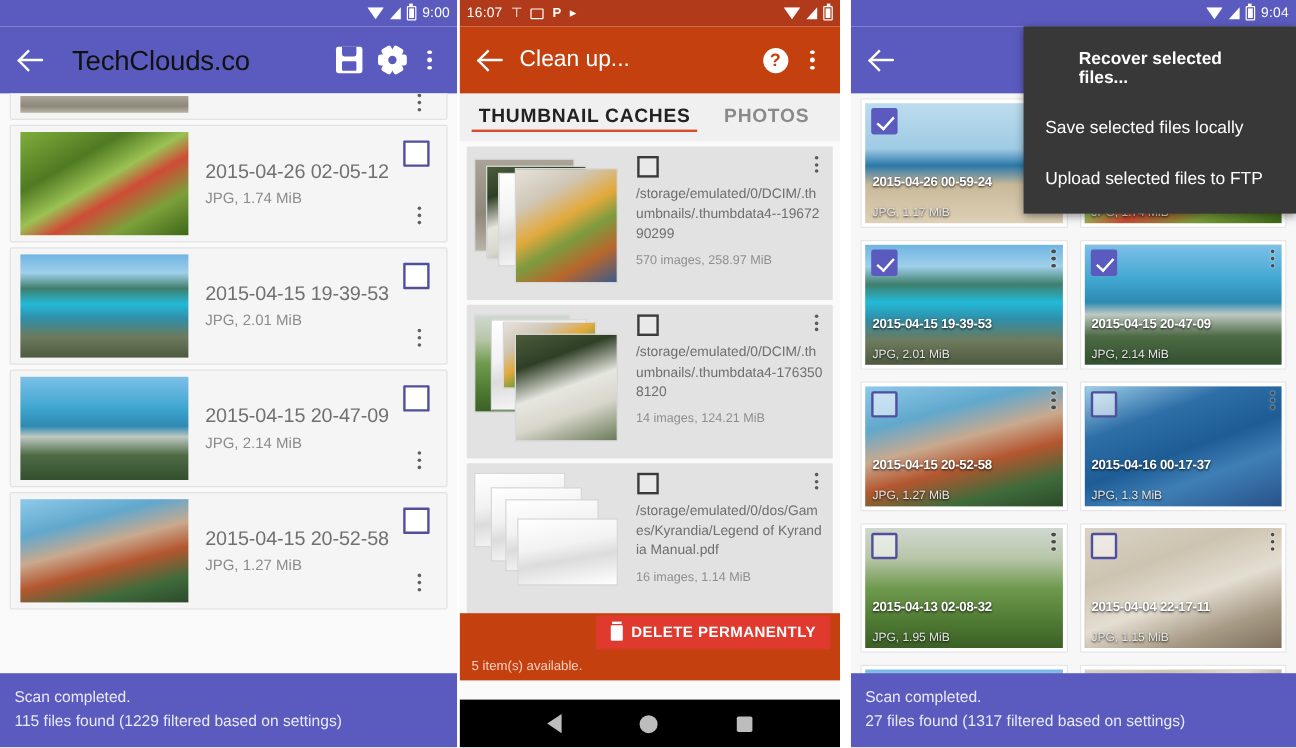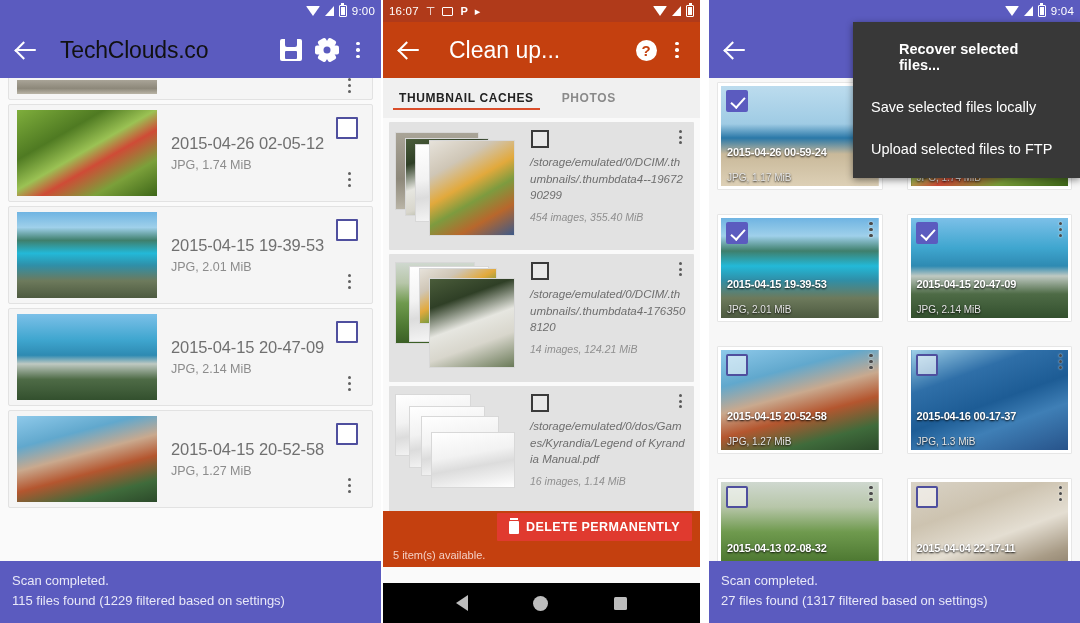--- a/index.html
+++ b/index.html
@@ -45,22 +45,22 @@
   .mini-sq { width:11px; height:9px; border:1.5px solid #fff; border-radius:1px;
              display:inline-block; }
 
   
   .appbar { height:56px; display:flex; align-items:center; padding:0 12px;
             color:#fff; gap:4px; }
   .ab-purple { background:#5b5bbf; }
   .ab-orange { background:#c4400f; }
   .ab-title { font-size:23px; font-weight:400; color:#111; flex:1;
               margin-left:14px; letter-spacing:-.2px; }
-  .ab-title-w { font-size:23px; font-weight:500; color:#fff; flex:1;
-                margin-left:20px; }
+  .ab-title-w { font-size:19px; font-weight:500; color:#fff; flex:1;
+                margin-left:4px; }
   .backarrow { width:30px; height:30px; position:relative; flex:none; cursor:pointer; }
   .backarrow:before { content:""; position:absolute; left:5px; top:14px;
        width:19px; height:2.2px; background:#fff; border-radius:2px; }
   .backarrow:after { content:""; position:absolute; left:5px; top:9px;
        width:11px; height:11px; border-left:2.2px solid #fff; border-top:2.2px solid #fff;
        transform:rotate(-45deg); }
   .ab-icon { width:32px; height:32px; display:flex; align-items:center;
              justify-content:center; flex:none; cursor:pointer; }
   .kebab { width:22px; display:flex; flex-direction:column; align-items:center;
            gap:3px; flex:none; cursor:pointer; }
@@ -87,21 +87,21 @@
   .gear .gh { position:absolute; left:50%; top:50%; width:7px; height:7px;
        background:#5b5bbf; border-radius:50%; transform:translate(-50%,-50%); z-index:2; }
   
   .help { width:21px; height:21px; border-radius:50%; background:#fff;
           color:#c4400f; font-size:15px; font-weight:bold; display:flex;
           align-items:center; justify-content:center; line-height:1; }
 
   
   .tabs { height:40px; background:#f0f0f0; display:flex; align-items:center;
           padding:0 16px; gap:28px; position:relative; }
-  .tab { font-size:12px; font-weight:bold; letter-spacing:.6px;
+  .tab { font-size:16px; font-weight:bold; letter-spacing:.6px;
          color:#8a8a8a; height:24px; display:flex; align-items:center;
          cursor:pointer; }
   .tab.active { color:#222; position:relative; }
   .tab.active:after { content:""; position:absolute; left:-6px; right:-6px;
          bottom:0; height:2.5px; background:#d94d2a; }
 
   
   .list1 { position:relative; background:#fafafa; height:545px; overflow:hidden; }
   .row1 { background:#f5f5f5; margin:4px 8px; border:1px solid #e2e2e2;
           border-radius:2px; height:98px; display:flex; position:relative; }
@@ -117,21 +117,21 @@
   .rowkebab { position:absolute; right:21px; bottom:14px; display:flex;
           flex-direction:column; gap:2.6px; cursor:pointer; }
   .rowkebab i { width:3.4px; height:3.4px; border-radius:50%; background:#606060; }
 
   
   .snackbar { position:absolute; left:0; right:0; bottom:0; background:#5b5bbf;
       color:#e8e8f8; padding:10px 12px 12px; font-size:13px; line-height:1.55; }
   .snackbar div { white-space:nowrap; }
 
   
-  .list2 { background:#fafafa; height:445px; overflow:hidden; position:relative;font-style:italic; }
+  .list2 { background:#fafafa; height:445px; overflow:hidden; position:relative; }
   .row2 { background:#e2e2e2; margin:4px 6px; height:auto; min-height:128px;
           display:flex; position:relative; border-radius:1px; padding:6px 0; }
   .row2.partial { min-height:30px; height:30px; overflow:hidden; padding:0; }
   .stack { width:135px; flex:none; position:relative; height:112px; margin-left:6px; }
   .stack .ph { position:absolute; background-size:cover; background-position:center;
           border:1px solid #d8d8d8; }
   .row2-txt { flex:1; padding:26px 8px 0 0; }
   .row2-path { font-size:11.5px; color:#6e6e6e; line-height:1.45; word-break:break-all; }
   .row2-sub { font-size:10.5px; color:#8f8f8f; margin-top:7px; }
   .cbox2 { width:18px; height:18px; border:2px solid #3a3a3a; background:#e9e9e9;
@@ -155,21 +155,21 @@
   .navbar { position:absolute; left:0; right:0; bottom:0; height:40px;
        background:#000; display:flex; align-items:center;
        justify-content:space-around; padding:0 40px; }
   .nav-back { width:0;height:0;border-top:8px solid transparent;
        border-bottom:8px solid transparent;border-right:12px solid #bdbdbd; cursor:pointer;}
   .nav-home { width:15px;height:15px;border-radius:50%;background:#bdbdbd; cursor:pointer;}
   .nav-rec { width:13px;height:13px;background:#bdbdbd;border-radius:1.5px; cursor:pointer;}
 
   
   .grid3 { padding:4px 8px; display:grid; grid-template-columns:1fr 1fr;
-           gap:24px; background:#f7f7f7; height:545px; overflow:hidden;
+           gap:10px; background:#f7f7f7; height:545px; overflow:hidden;
            align-content:start; }
   .card3 { background:#fff; border:1px solid #e6e6e6; height:108px;
            position:relative; overflow:hidden; border-radius:1px; cursor:pointer; }
   .card3 .img { position:absolute; inset:3px; background-size:cover;
            background-position:center; }
   .card3 .meta { position:absolute; left:3px; right:3px; bottom:3px;
            padding:2px 6px 3px; text-shadow:0 1px 2px rgba(0,0,0,.9); }
   .card3 .m1 { font-size:11px; color:#fff; font-weight:bold; letter-spacing:-.2px; }
   .card3 .m2 { font-size:10px; color:#e4e4e4; margin-top:14px; }
   .cb3 { position:absolute; left:8px; top:7px; width:22px; height:22px;
@@ -354,21 +354,21 @@
       <div class="row2">
         <div class="stack">
           <div class="ph pic-grey" style="left:0;top:4px;width:84px;height:78px;"></div>
           <div class="ph pic-cat" style="left:10px;top:10px;width:84px;height:78px;"></div>
           <div class="ph pic-doc" style="left:20px;top:16px;width:84px;height:78px;"></div>
           <div class="ph pic-food" style="left:34px;top:12px;width:86px;height:96px;"></div>
         </div>
         <div class="cbox2"></div>
         <div class="row2-txt">
           <div class="row2-path">/storage/emulated/0/DCIM/.thumbnails/.thumbdata4--1967290299</div>
-          <div class="row2-sub">454 images, 355.40 MiB</div>
+          <div class="row2-sub">570 images, 258.97 MiB</div>
         </div>
         <div class="kebab2">
             <i></i>
             <i></i>
             <i></i>
           </div>
       </div>
 
       <div class="row2">
         <div class="stack">

